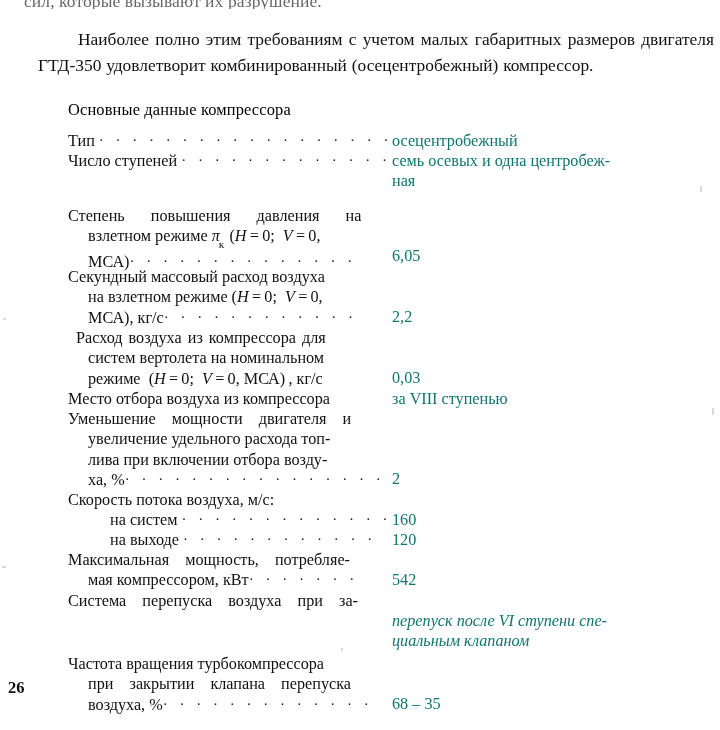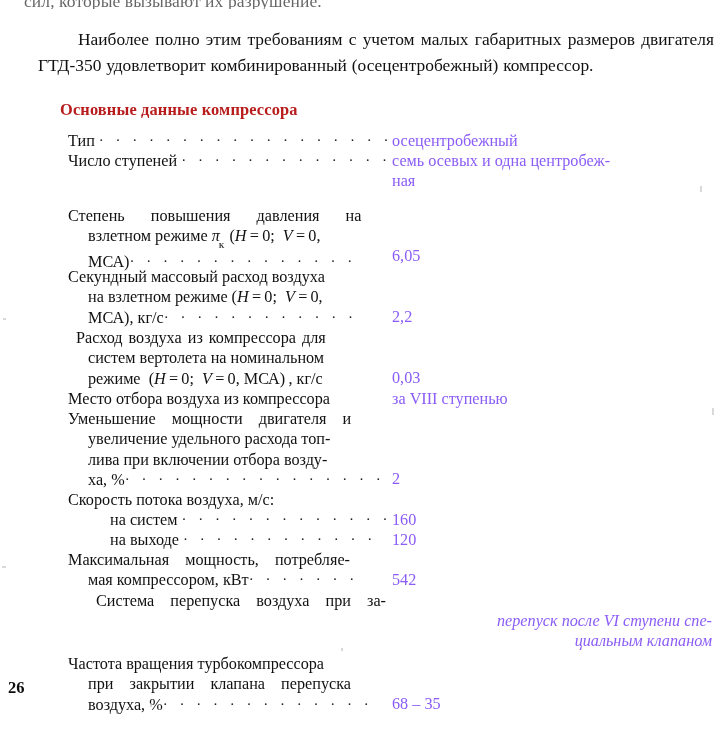--- a/index.html
+++ b/index.html
@@ -50,25 +50,25 @@
     text-indent: 40px;
     word-spacing: .5px;
     color: #111;
     margin-left: 16px;
   }
 
   
   .section-title {
     position: absolute;
     top: 100px;
-    left: 60px;
+    left: 68px;
     font-size: 16.4px;
-    font-weight: bold;
+    font-weight: normal;
     letter-spacing: .15px;
-    color: #b91c1c;
+    color: #000000;
   }
 
   
   .spec {
     position: absolute;
     top: 131px;
     left: 0;
     width: 720px;
   }
 
@@ -84,21 +84,21 @@
     font-size: 16.2px;
     line-height: 20.3px;
     color: #111;
   }
   .value-col {
     position: absolute;
     left: 392px;
     width: 320px;
     font-size: 16.2px;
     line-height: 20.3px;
-    color: #8b5cf6;
+    color: #0f766e;
   }
   .value-col.italic {
     font-style: italic;
   }
 
   .lbl-line {
     display: block;
     white-space: nowrap;
   }
   .lbl-line.indent  { padding-left: 20px; }
@@ -268,21 +268,21 @@
     <div class="row" style="height:41px;padding-left:38px;">
       <div class="label-col">
         <span class="lbl-line spread-sm">Максимальная&nbsp;&nbsp;мощность,&nbsp;&nbsp;потребляе-</span>
         <span class="lbl-line indent">мая компрессором, кВт<span class="dots">· · · · · · ·</span></span>
       </div>
       <div class="value-col" style="top:20px;">
         <span class="val-line">542</span>
       </div>
     </div>
 
-    <div class="row" style="height:41px;text-align:right;">
+    <div class="row" style="height:41px;">
       <div class="label-col">
         <span class="lbl-line spread-sm">Система&nbsp;&nbsp;перепуска&nbsp;&nbsp;воздуха&nbsp;&nbsp;при&nbsp;&nbsp;за-</span>
       </div>
       <div class="value-col italic" style="top:20px;">
         <span class="val-line">перепуск после VI ступени спе-</span>
         <span class="val-line">циальным клапаном</span>
       </div>
     </div>
 
     <div style="height:22px;"></div>

